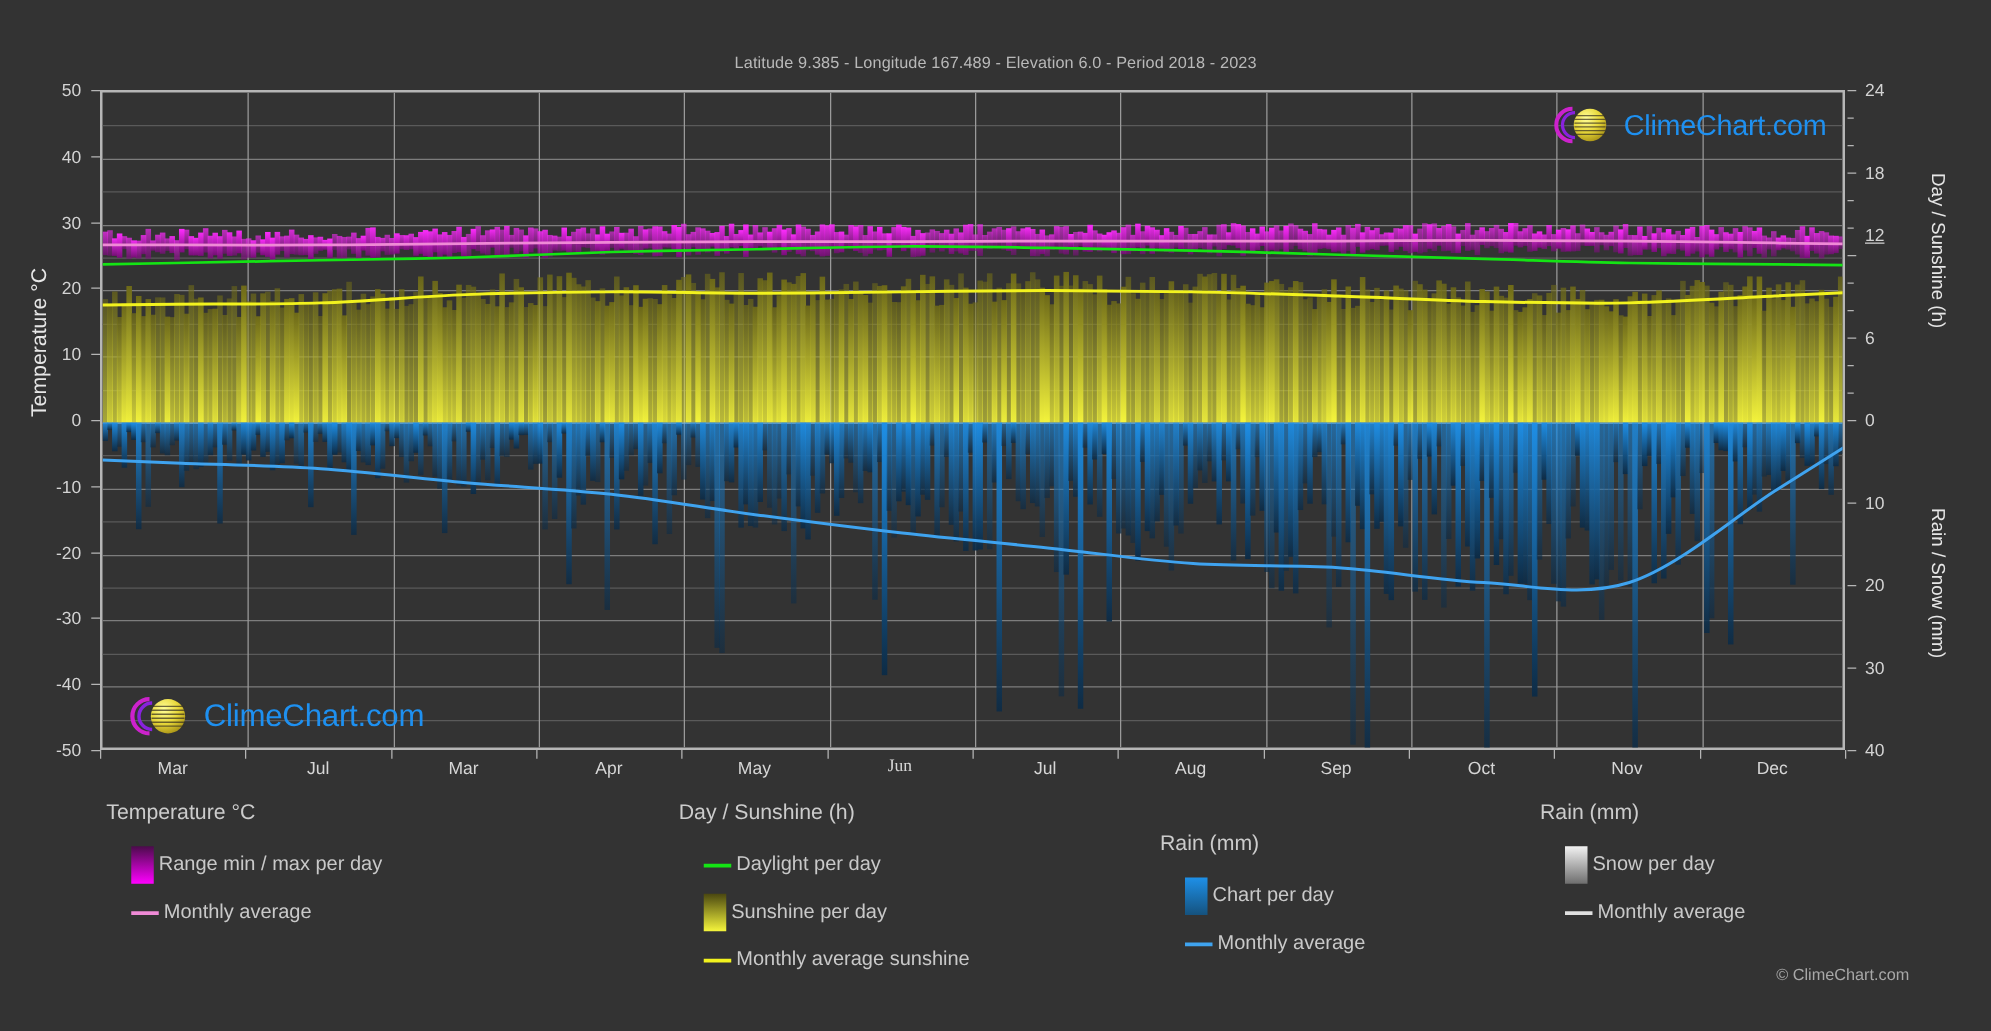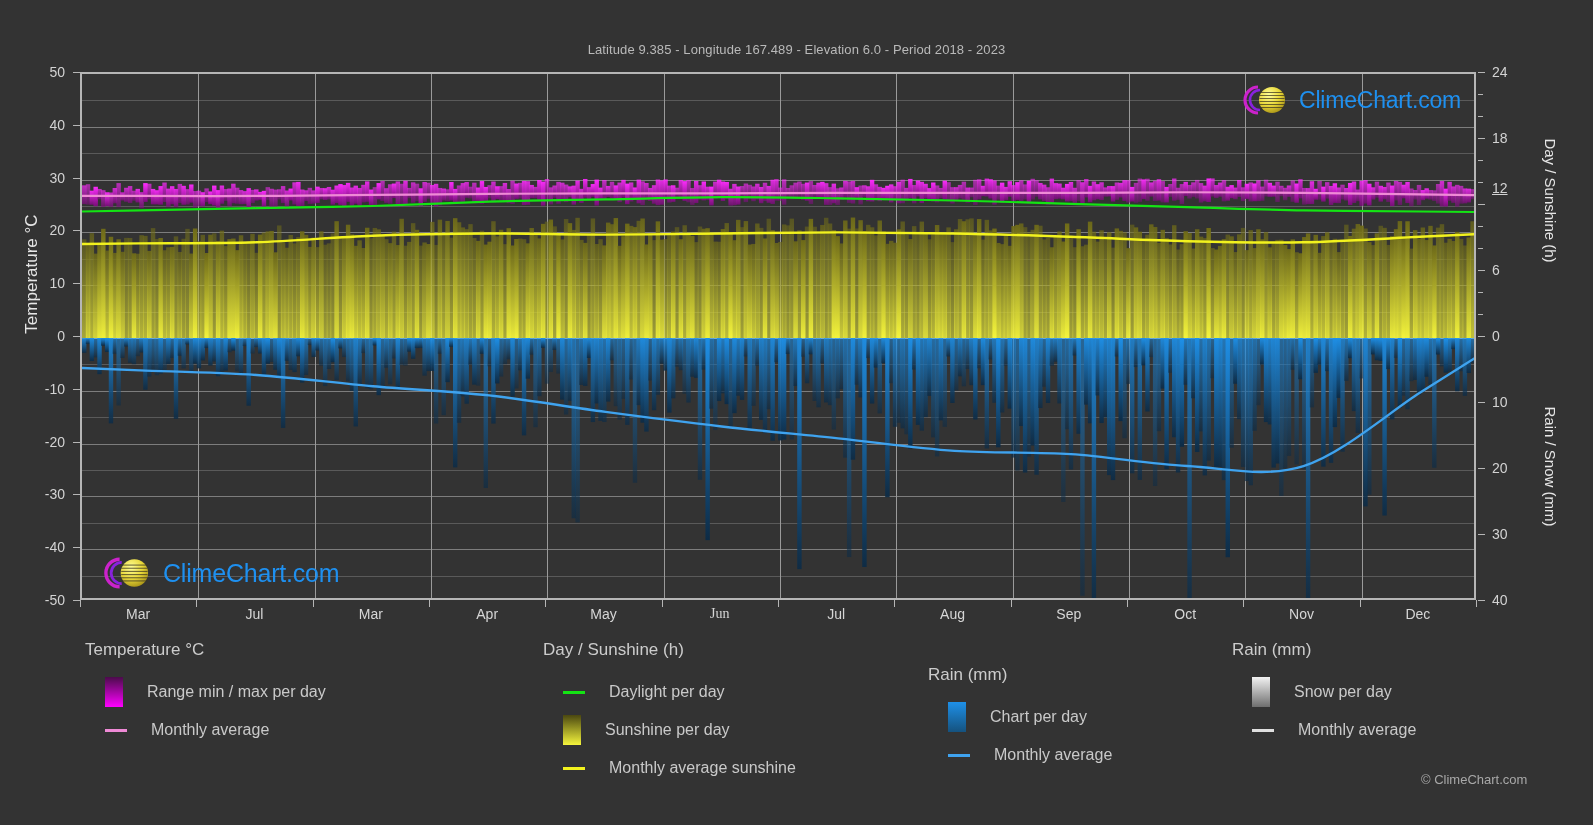--- a/index.html
+++ b/index.html
@@ -77,21 +77,21 @@
   #watermark-bottom .wm-text{font-size:25px;}
 
   
   #legend{position:absolute;left:0;top:640px;width:1593px;height:185px;}
   .legend-col{position:absolute;top:0;}
   #legend-col-temperature{left:85px;}
   #legend-col-daysun{left:543px;}
   #legend-col-rain{left:928px;margin-top:25px;}
   #legend-col-snow{left:1232px;}
   .legend-heading{font-size:17px;color:#cccccc;margin-bottom:13px;white-space:nowrap;}
-  .legend-row{display:flex;align-items:center;height:38px;gap:24px;white-space:nowrap;padding-left:20px;}
+  .legend-row{display:flex;align-items:center;height:38px;gap:4px;white-space:nowrap;padding-left:20px;}
   .legend-label{font-size:16px;color:#c9c9c9;}
   .swatch-box{width:18px;height:30px;flex:0 0 auto;}
   .swatch-line{width:22px;height:3px;flex:0 0 auto;margin-left:-1px;}
   .swatch-line-wrap{width:22px;display:flex;align-items:center;justify-content:center;flex:0 0 auto;}
   #copyright{position:absolute;left:1421px;top:772px;font-size:13px;color:#a8a8a8;white-space:nowrap;}
 </style>
 </head>
 <body>
 
 <div class="page">

